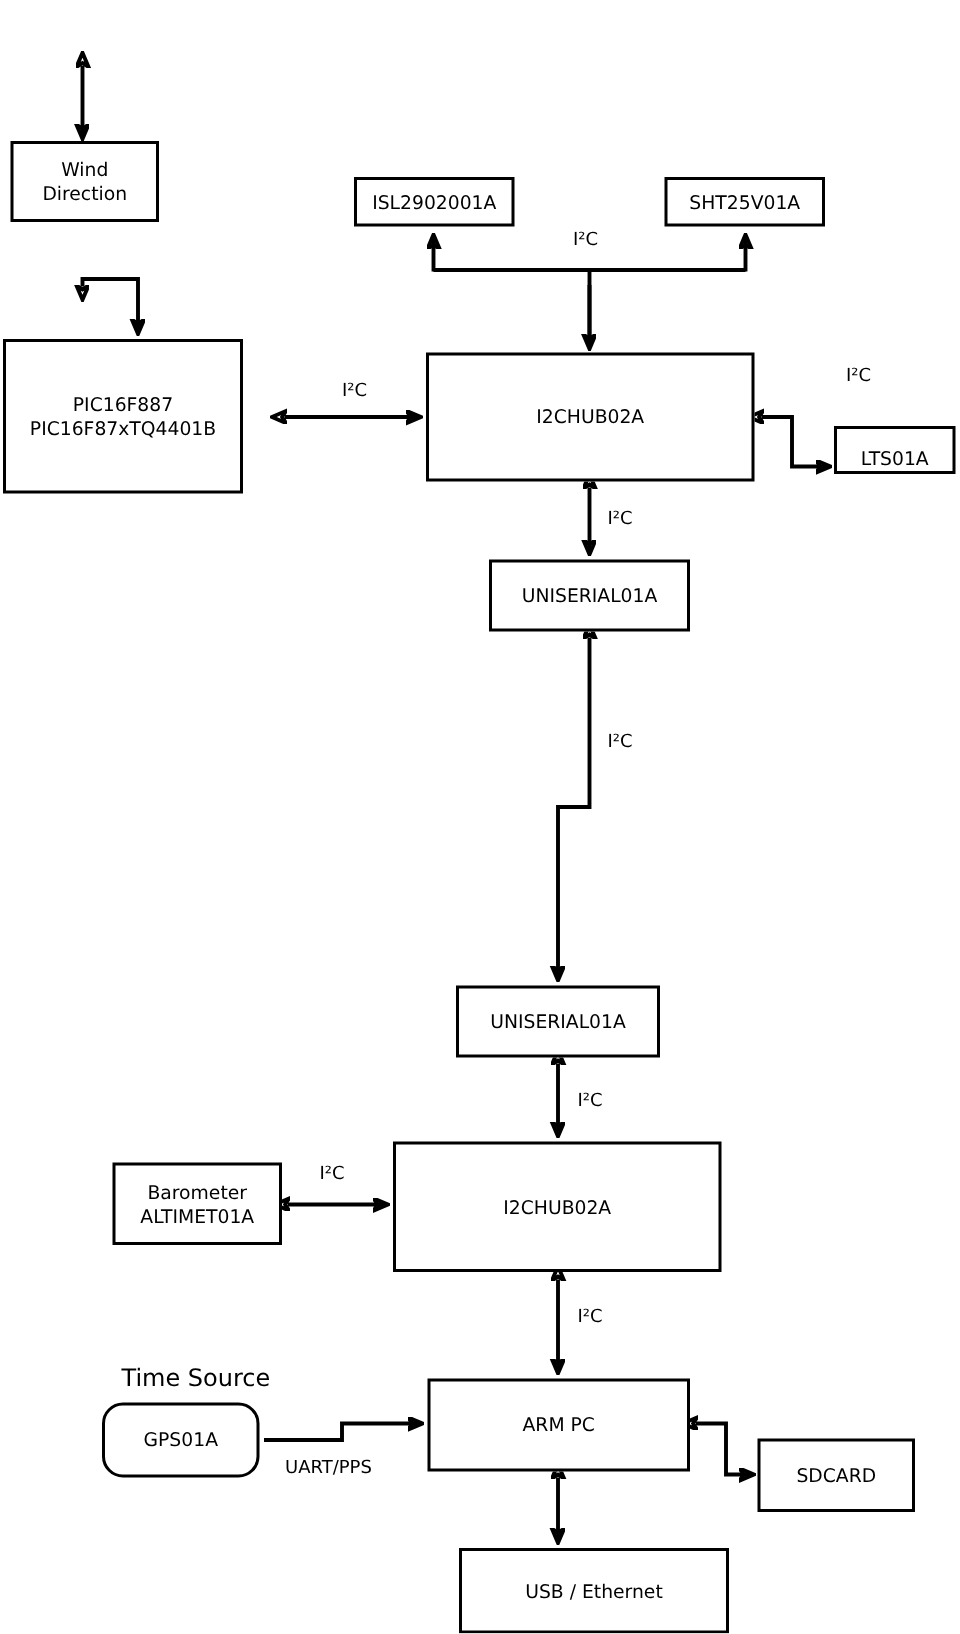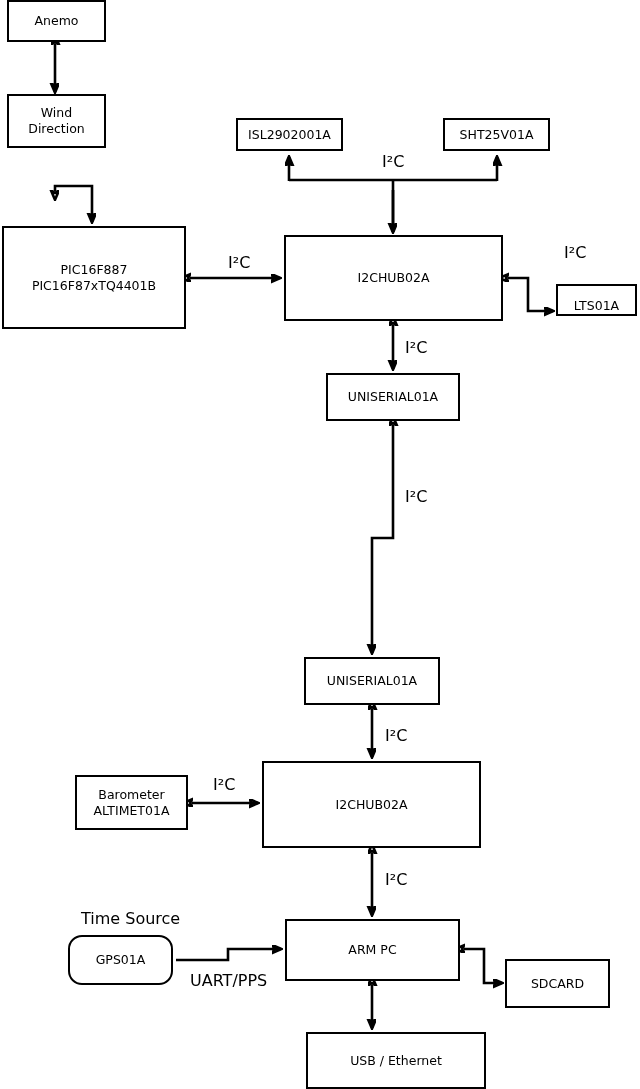--- a/index.html
+++ b/index.html
@@ -31,21 +31,21 @@
     z-index: 3;
   }
   .node .node-label {
     display: block;
     white-space: pre-line;
     padding: 0 4px;
   }
   .edge-label {
     position: absolute;
     color: #000000;
-    font-size: 16px;
+    font-size: 12px;
     white-space: nowrap;
     z-index: 4;
   }
   .free-label {
     position: absolute;
     color: #000000;
     font-size: 16px;
     white-space: nowrap;
     z-index: 4;
   }
@@ -104,30 +104,27 @@
 
     <line x1="372" y1="853" x2="372" y2="915" marker-start="url(#arrowStart)" marker-end="url(#arrowEnd)"></line>
 
     <path d="M176,960 L228,960 L228,949 L281,949" marker-end="url(#arrowEnd)"></path>
 
     <path d="M464,949 L484,949 L484,983 L502,983" marker-start="url(#arrowStart)" marker-end="url(#arrowEnd)"></path>
 
     <line x1="372" y1="985" x2="372" y2="1028" marker-start="url(#arrowStart)" marker-end="url(#arrowEnd)"></line>
   </svg>
 
-  <div class="node" style="left:7px; top:0px; width:99px; height:42px;">
-    <span class="node-label">Anemo</span>
-  </div>
 
   <div class="node" style="left:7px; top:94px; width:99px; height:54px;">
     <span class="node-label">Wind
 Direction</span>
   </div>
 
-  <div class="node" style="left:2px; top:226px; width:184px; height:103px;justify-content:center;">
+  <div class="node" style="left:2px; top:226px; width:160px; height:103px;justify-content:center;">
     <span class="node-label">PIC16F887
 PIC16F87xTQ4401B</span>
   </div>
 
   <div class="node" style="left:236px; top:118px; width:107px; height:33px;">
     <span class="node-label">ISL2902001A</span>
   </div>
 
   <div class="node" style="left:443px; top:118px; width:107px; height:33px;">
     <span class="node-label">SHT25V01A</span>

